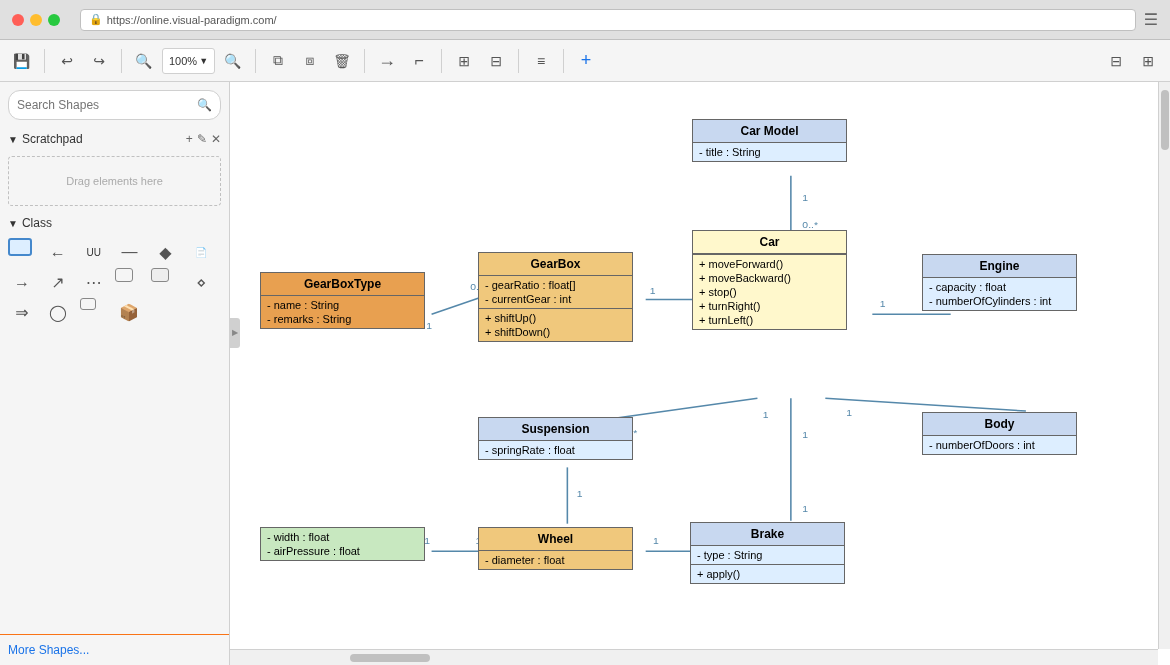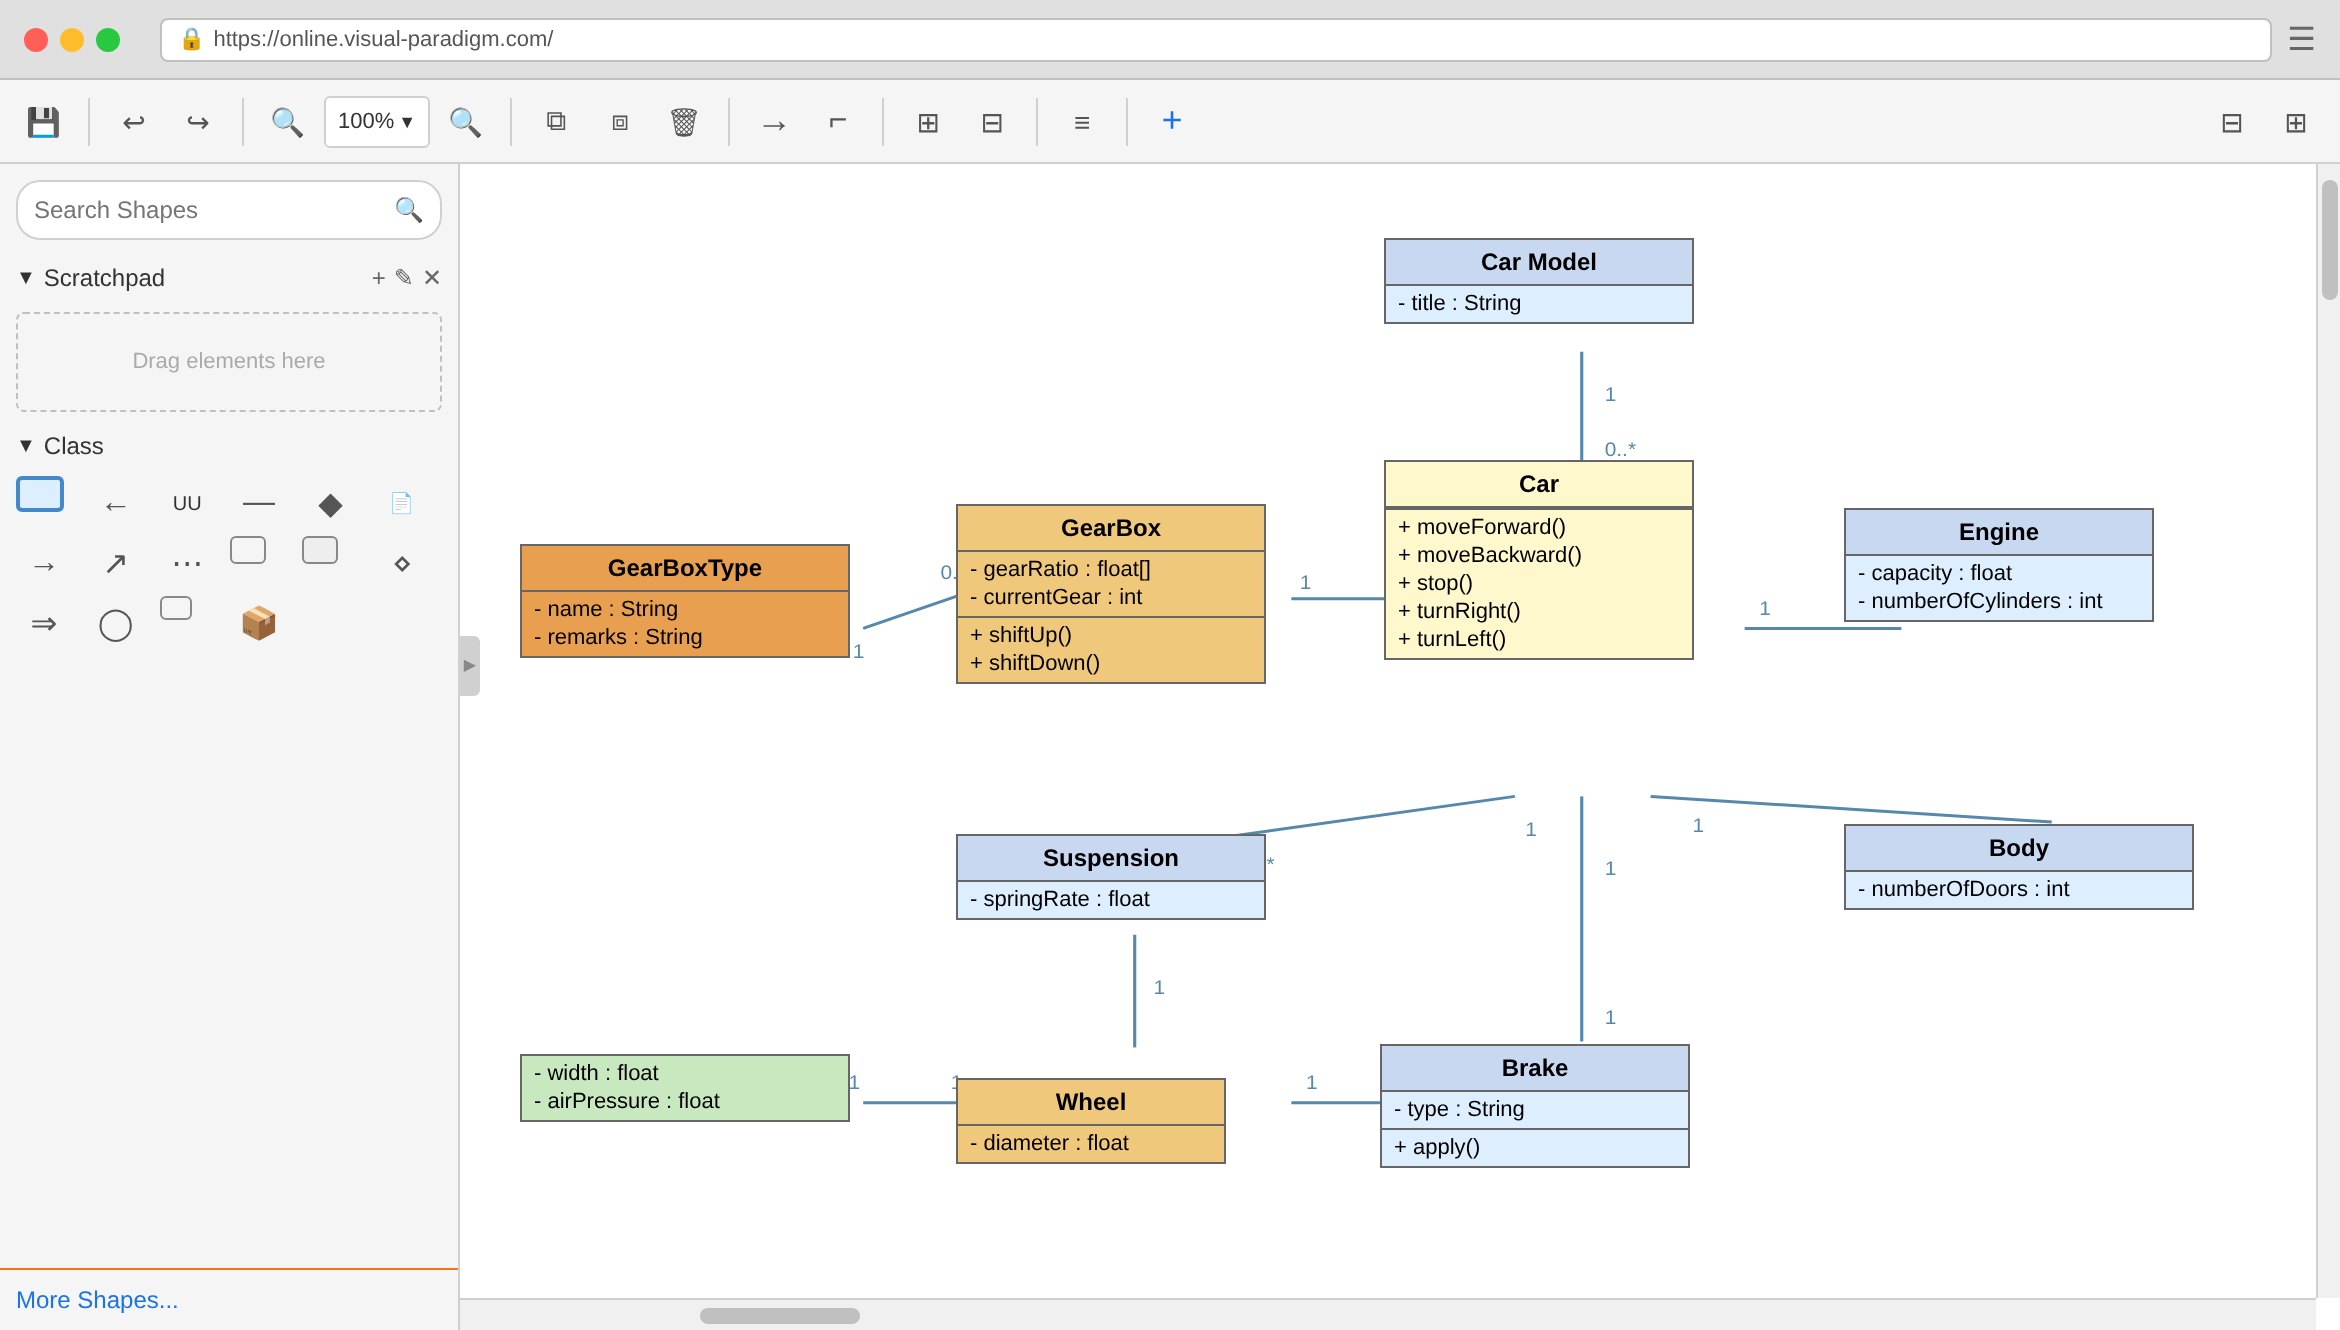--- a/index.html
+++ b/index.html
@@ -425,28 +425,28 @@
       </div>
     </div>
 
     <div class="uml-class" style="left: 248px; top: 335px; width: 155px;">
       <div class="uml-class-header blue-header">Suspension</div>
       <div class="uml-class-body light-blue-bg">
         <div>- springRate : float</div>
       </div>
     </div>
 
-    <div class="uml-class" style="left: 692px; top: 330px; width: 175px;">
+    <div class="uml-class" style="left: 692px; top: 330px; width: 155px;">
       <div class="uml-class-header blue-header">Body</div>
       <div class="uml-class-body light-blue-bg">
         <div>- numberOfDoors : int</div>
       </div>
     </div>
 
-    <div class="uml-class" style="left: 248px; top: 457px; width: 135px;">
+    <div class="uml-class" style="left: 248px; top: 445px; width: 155px;">
       <div class="uml-class-header orange-bg">Wheel</div>
       <div class="uml-class-body orange-bg">
         <div>- diameter : float</div>
       </div>
     </div>
 
     <div class="uml-class" style="left: 30px; top: 445px; width: 165px;">
       <div class="uml-class-body green-bg">
         <div>- width : float</div>
         <div>- airPressure : float</div>

